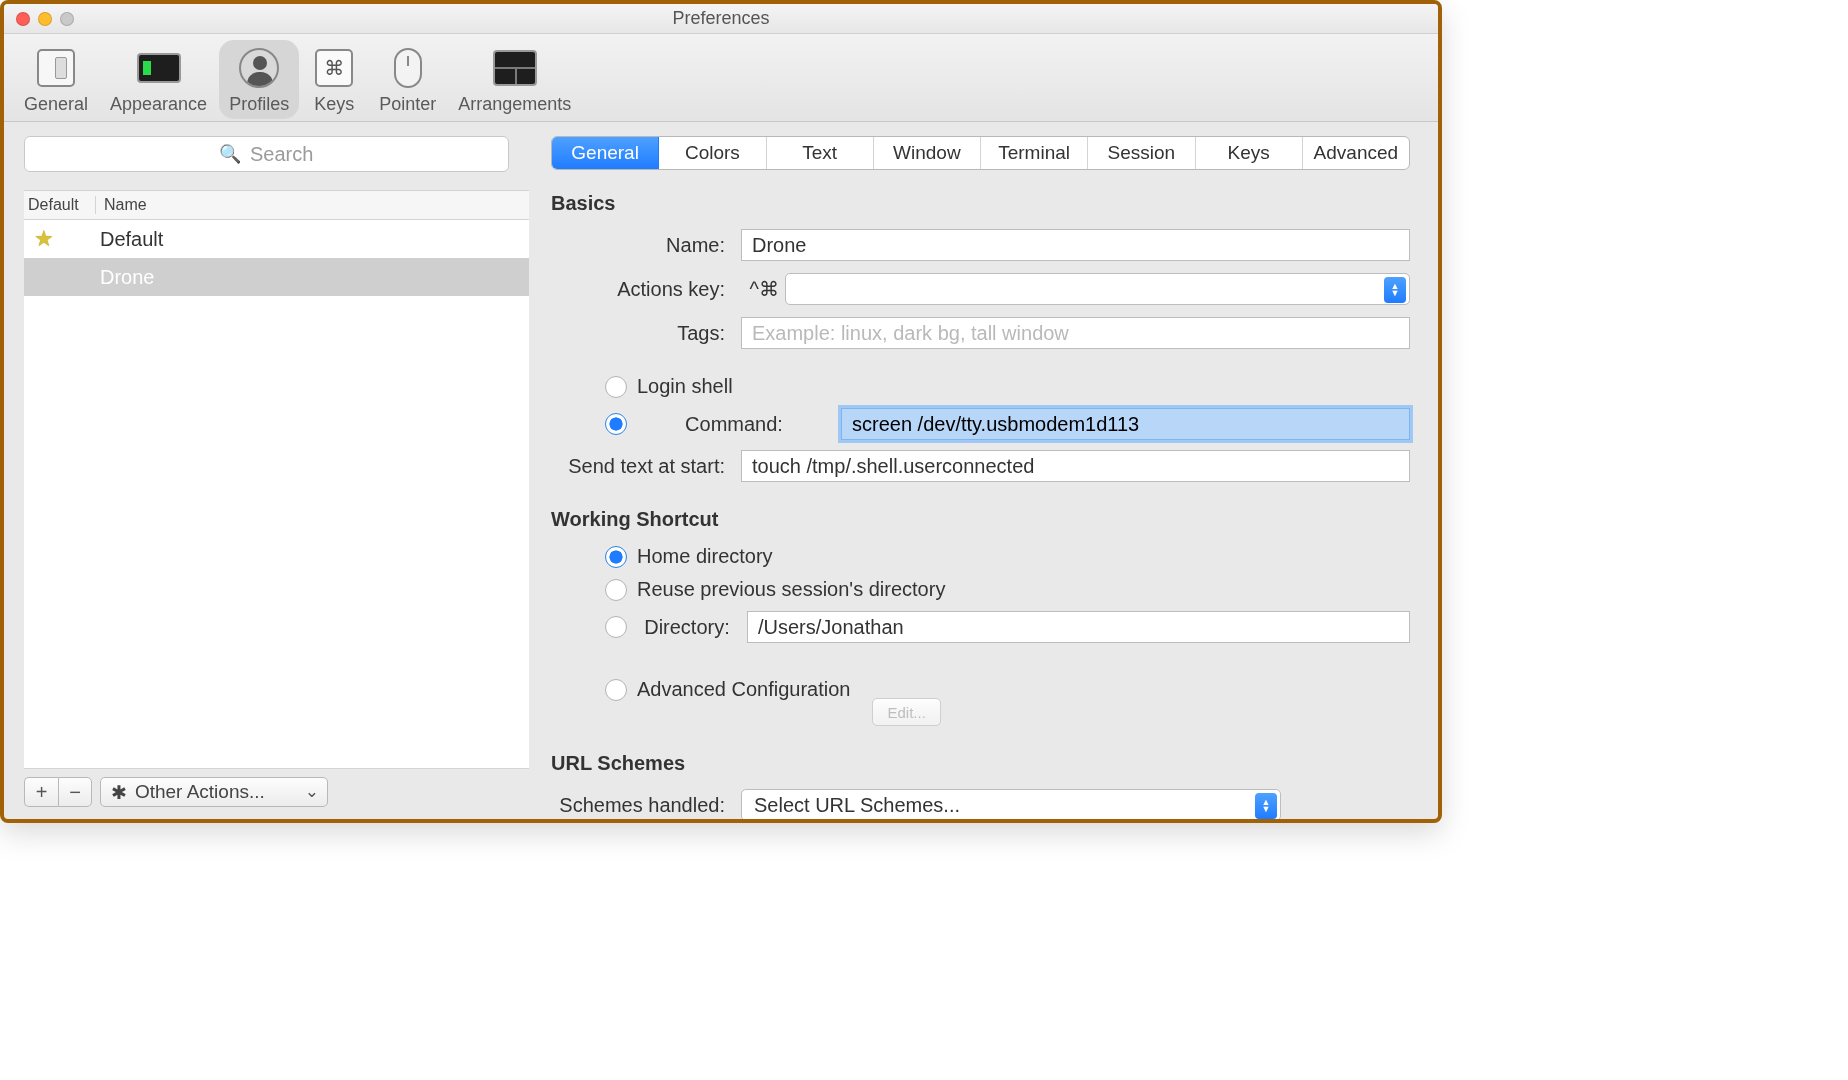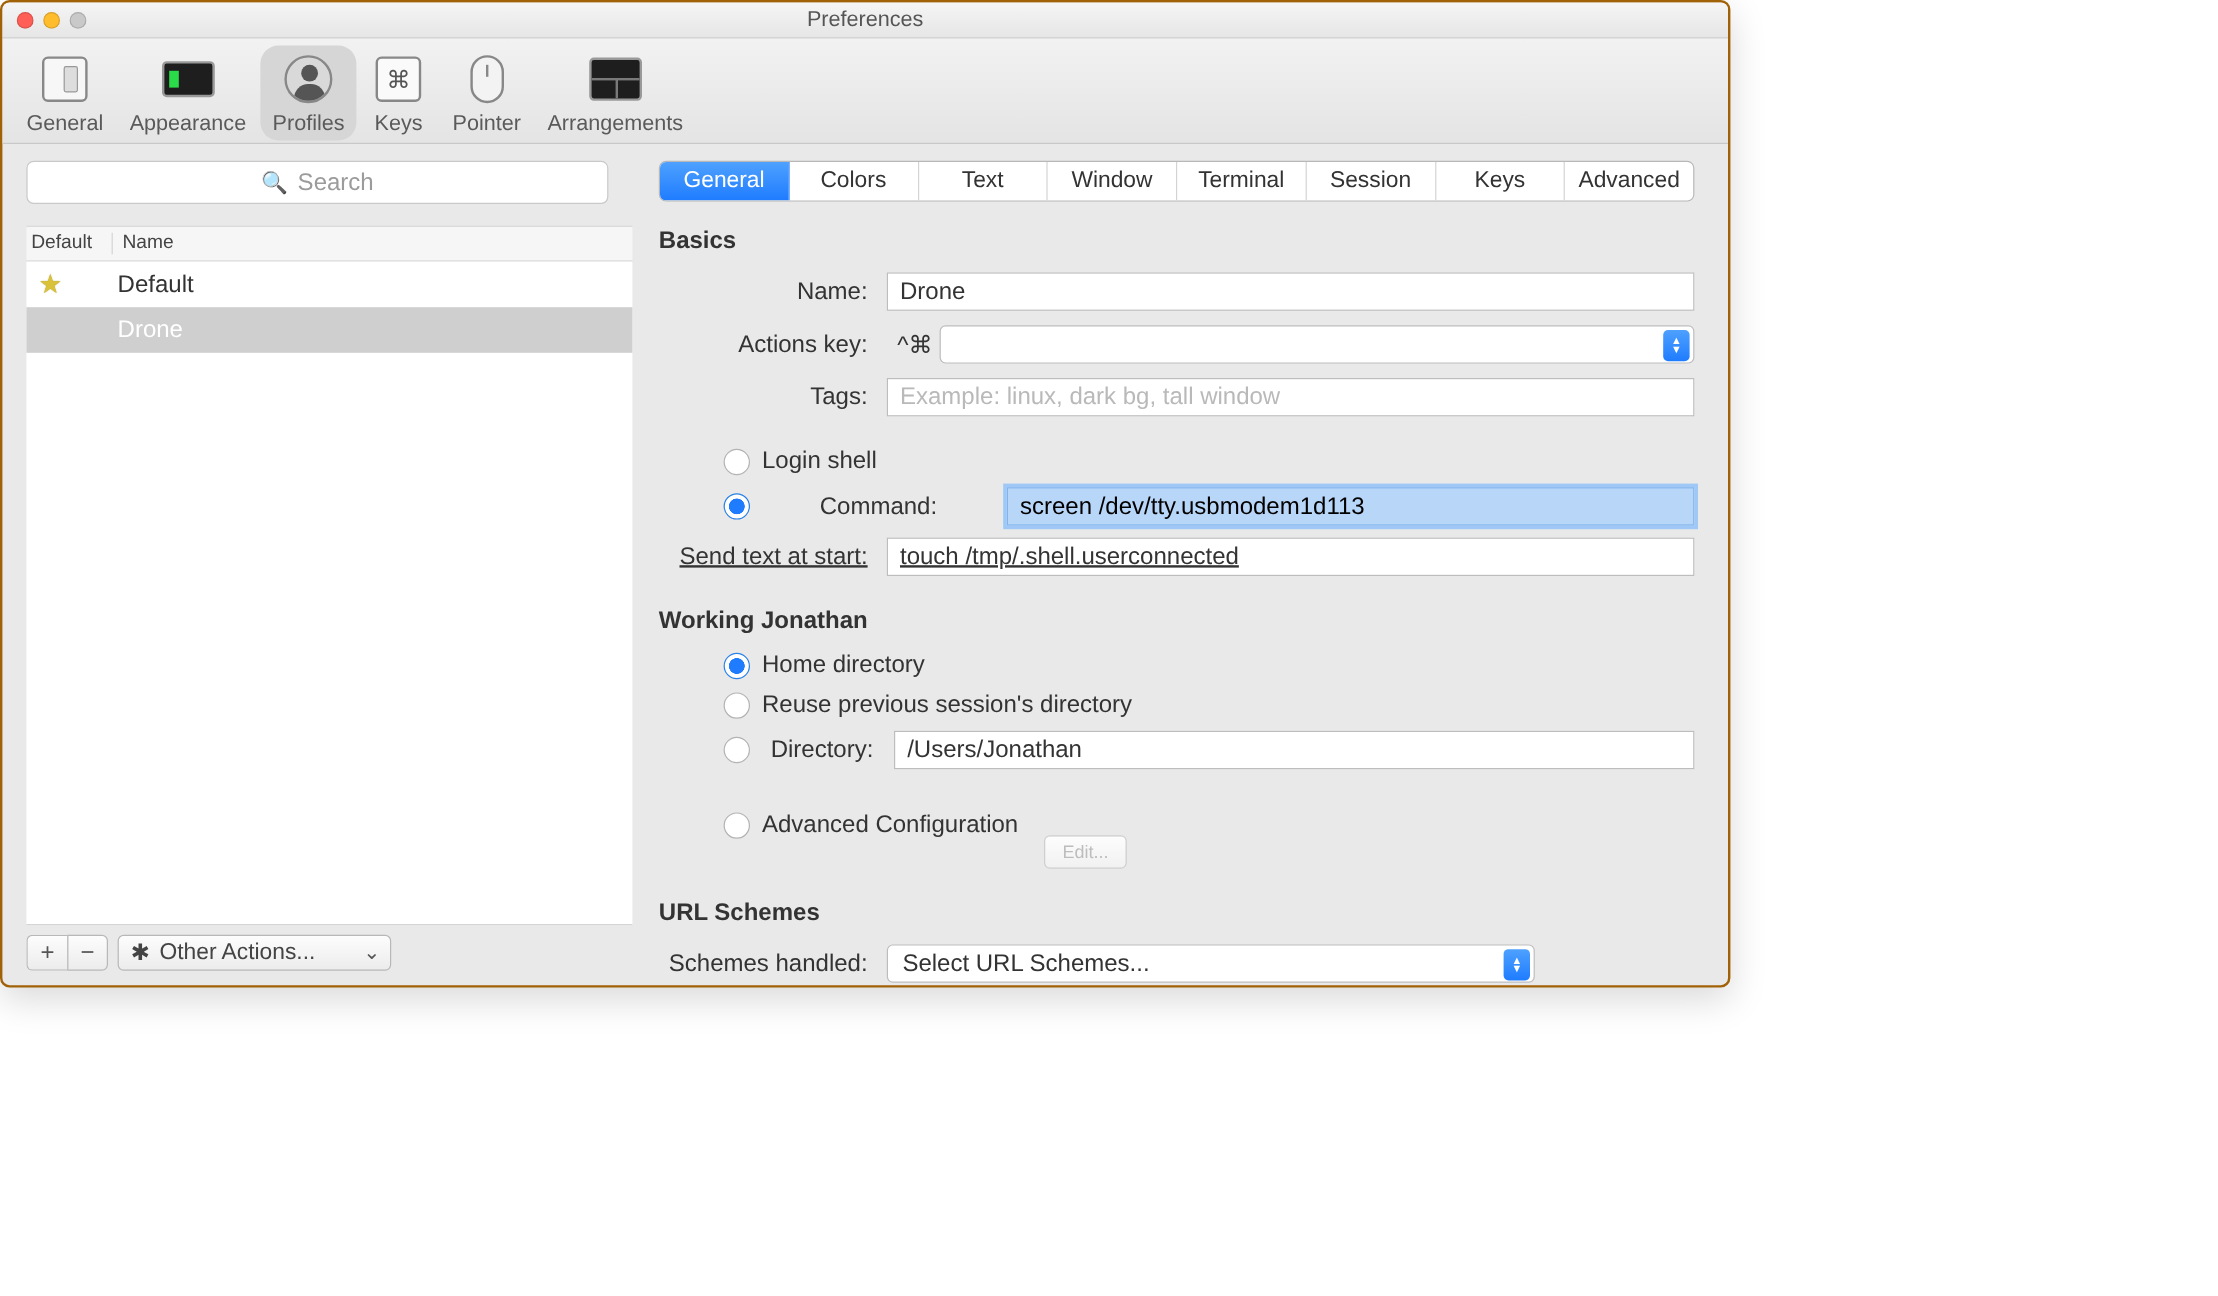--- a/index.html
+++ b/index.html
@@ -11,21 +11,21 @@
     width: 1848px;
     height: 1080px;
     position: relative;
   }
   .window {
     position: absolute;
     left: 0; top: 0;
     width: 1442px;
     height: 823px;
     background: #e9e9e9;
-    border: 2px solid #a16207;
+    border: 4px solid #a16207;
     border-radius: 8px;
     overflow: hidden;
     box-shadow: 0 10px 30px rgba(0,0,0,0.15);
   }
   
   .titlebar {
     height: 30px;
     background: linear-gradient(#f5f5f5, #e6e6e6);
     border-bottom: 1px solid #d0d0d0;
     display: flex;
@@ -308,26 +308,26 @@
 
       <div class="radio-row">
         <span class="radio"></span>
         <span class="rlabel">Login shell</span>
       </div>
       <div class="radio-row" style="margin-left:54px;gap:40px;">
         <span class="radio checked"></span>
         <span class="rlabel" style="width:114px;">Command:</span>
         <input class="text-input focused sel-hl" style="flex: 1 1 0%; background: rgb(184, 214, 248); color: rgb(0, 0, 0); box-shadow: rgba(184, 214, 248, 0) 0px 0px 0px 9999px inset; caret-color: transparent;" id="cmdInput" value="screen /dev/tty.usbmodem1d113">
       </div>
-      <div class="form-row" style="margin-left:0; margin-bottom:26px;text-decoration:underline;">
+      <div class="form-row" style="margin-left:0; margin-bottom:26px;">
         <div class="form-label">Send text at start:</div>
         <input class="text-input" value="touch /tmp/.shell.userconnected" style="">
       </div>
 
-      <div class="section-title">Working Jonathan</div>
+      <div class="section-title">Working Shortcut</div>
       <div class="radio-row">
         <span class="radio checked"></span>
         <span class="rlabel">Home directory</span>
       </div>
       <div class="radio-row">
         <span class="radio"></span>
         <span class="rlabel">Reuse previous session's directory</span>
       </div>
       <div class="radio-row">
         <span class="radio"></span>

